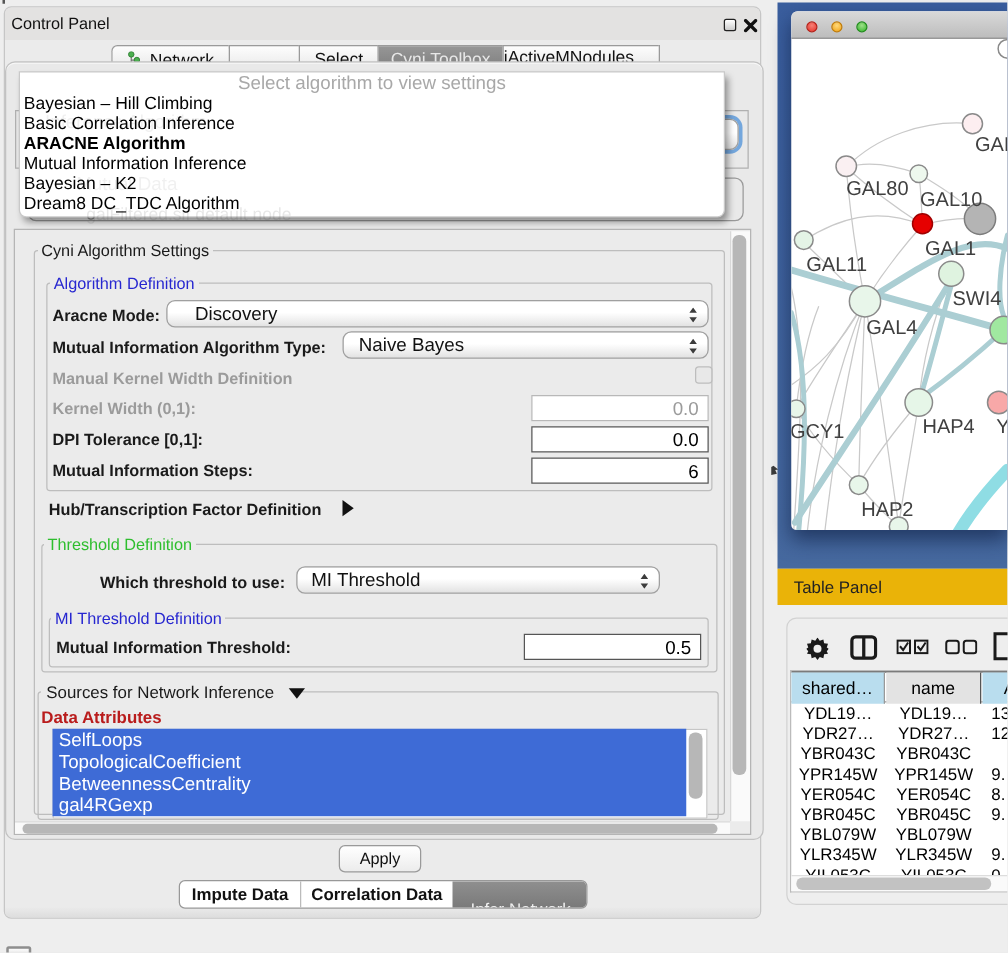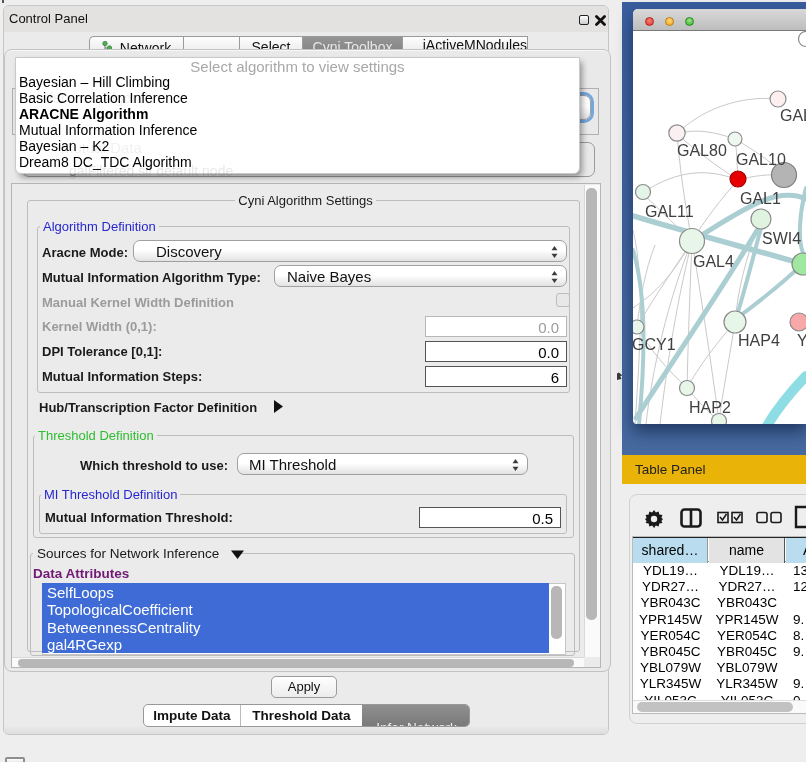--- a/index.html
+++ b/index.html
@@ -27,42 +27,42 @@
 <div class="abs" id="tabs" style="left:89px;top:36px;height:21px;">
     <div class="abs" style="left:0px;top:0;width:94px;height:21px;background:linear-gradient(#fdfdfd,#e7e7e7);color:#111;border:1px solid #9a9a9a;border-right:none;font-size:14px;text-align:center;padding-top:2px;border-radius:5px 0 0 0;"><svg style="position:relative;top:2px;margin-right:4px;" width="14" height="14" viewBox="0 0 14 14">
         <path d="M3 3 L3 11 L8 11 M3 7 L7 7" stroke="#777" stroke-width="1" fill="none"></path>
         <circle cx="3" cy="2.5" r="2.2" fill="#4caf50" stroke="#2e7d32" stroke-width="0.7"></circle>
         <circle cx="7.5" cy="7" r="2.2" fill="#4caf50" stroke="#2e7d32" stroke-width="0.7"></circle>
         <circle cx="9" cy="11" r="2.2" fill="#4caf50" stroke="#2e7d32" stroke-width="0.7"></circle>
       </svg>Network</div>
     <div class="abs" style="left:94px;top:0;width:56px;height:21px;background:linear-gradient(#fdfdfd,#e7e7e7);color:#111;border:1px solid #9a9a9a;border-right:none;font-size:14px;text-align:center;padding-top:20px;">Style</div>
     <div class="abs" style="left:150px;top:0;width:63px;height:21px;background:linear-gradient(#fdfdfd,#e7e7e7);color:#111;border:1px solid #9a9a9a;border-right:none;font-size:14px;text-align:center;padding-top:2px;">Select</div>
     <div class="abs" style="left:213px;top:0;width:100px;height:22px;background:linear-gradient(#969696,#7d7d7d);color:#e8e8e8;border:1px solid #9a9a9a;border-right:none;font-size:14px;text-align:center;padding-top:2px;">Cyni Toolbox</div>
-    <div class="abs" style="left:313px;top:0;width:125px;height:21px;background:linear-gradient(#fdfdfd,#e7e7e7);color:#111;border:1px solid #9a9a9a;border-right:none;font-size:14px;text-align:right;padding-top:0;">jActiveMNodules</div>
+    <div class="abs" style="left:313px;top:0;width:125px;height:21px;background:linear-gradient(#fdfdfd,#e7e7e7);color:#111;border:1px solid #9a9a9a;border-right:none;font-size:14px;text-align:left;padding-top:0;">jActiveMNodules</div>
     <div class="abs" style="left:438px;top:0;width:1px;height:21px;background:#9a9a9a;"></div>
   </div>
 
 <div class="abs" style="left:4px;top:49px;width:607px;height:623px;background:#e9e9e9;border:1px solid #c2c2c2;border-radius:8px;box-shadow:inset 0 1px 0 #f8f8f8;"></div>
 
 <div class="abs" style="left:12px;top:88px;width:587px;height:47px;border:1px solid #b0b0b0;background:#e9e9e9;"></div>
 
 <div class="abs" style="left:24px;top:95px;width:567px;height:25px;border-radius:7px;background:linear-gradient(#ffffff 45%,#ededed 80%,#e2e2e2);border:1px solid #a0a0a0;box-shadow:0 0 0 3px #74a7dd;"></div>
 
 <div class="abs" style="left:22px;top:142px;width:573px;height:35px;border:1px solid #9a9a9a;border-radius:7px;background:#e9e9e9;color:#9a9a9a;font-size:14px;padding:17px 0 0 46px;">galFiltered.sif default node</div>
 
 <div class="abs" style="left:11px;top:183px;width:590px;height:485px;background:#ebebeb;border:1px solid #b5b5b5;"></div>
 
 <div class="abs" style="left:584px;top:185px;width:16px;height:472px;background:#fafafa;border-left:1px solid #d8d8d8;"></div>
 <div class="abs" style="left:586px;top:188px;width:11px;height:432px;background:#b7b7b7;border-radius:5px;"></div>
 
 <div class="abs" style="left:12px;top:657px;width:572px;height:10px;background:#fafafa;border-top:1px solid #d8d8d8;"></div>
 <div class="abs" style="left:18px;top:659px;width:556px;height:8px;background:#b7b7b7;border-radius:4px;"></div>
 
 <fieldset class="abs" style="left:27px;top:193px;width:553px;height:459px;border:1px solid #bdbdbd;border-radius:3px;">
-  <legend style="font-size:13px;color:#1a1a1a;margin-left:2px;padding:0 3px;text-align:center;">Cyni Algorithm Settings</legend>
+  <legend style="font-size:13px;color:#1a1a1a;margin-left:2px;padding:0 3px;">Cyni Algorithm Settings</legend>
 </fieldset>
 
 <fieldset class="abs" style="left:37px;top:219px;width:533px;height:174px;border:1px solid #bdbdbd;border-radius:3px;">
   <legend style="font-size:13px;color:#2727d0;margin-left:2px;padding:0 3px;">Algorithm Definition</legend>
 </fieldset>
 
 <div id="form">
     <div class="abs bold" style="left:42px;top:245px;font-size:13px;color:#1a1a1a;">Aracne Mode:</div>
     <div class="abs" style="left:133px;top:240px;width:434px;height:22px;border-radius:7px;background:linear-gradient(#ffffff 45%,#ededed 80%,#e2e2e2);border:1px solid #a0a0a0;font-size:15px;color:#111;padding:2px 0 0 22px;">Discovery<svg class="abs" style="right:8px;top:4.5px;" width="7" height="12" viewBox="0 0 7 12">
         <path d="M3.5 0 L6.5 4.2 L0.5 4.2 Z M3.5 12 L6.5 7.8 L0.5 7.8 Z" fill="#3c3c3c"></path>
@@ -99,31 +99,31 @@
 <fieldset class="abs" style="left:39px;top:487px;width:528px;height:47px;border:1px solid #bdbdbd;border-radius:3px;">
   <legend style="font-size:13px;color:#2727d0;margin-left:1px;padding:0 3px;">MI Threshold Definition</legend>
 </fieldset>
 
 <fieldset class="abs" style="left:30px;top:546px;width:545px;height:110px;border:1px solid #bdbdbd;border-radius:3px;">
   <legend style="font-size:13.5px;color:#1a1a1a;margin-left:2px;padding:0 4px;">Sources for Network Inference &nbsp;&nbsp;&nbsp;</legend>
 </fieldset>
 <svg class="abs" style="left:230px;top:549px;" width="15" height="11" viewBox="0 0 15 11">
     <path d="M1 1.5 L14 1.5 L7.5 10 Z" fill="#111"></path>
   </svg>
-<div class="abs bold" style="left:33px;top:566px;font-size:13.5px;color:#701a75;">Data Attributes</div>
+<div class="abs bold" style="left:33px;top:566px;font-size:13.5px;color:#b91c1c;">Data Attributes</div>
 
 <div class="abs" style="left:42px;top:583px;width:524px;height:72px;background:#fff;border:1px solid #c6c6c6;"></div>
 <div class="abs" style="left:42px;top:583px;width:507px;height:70px;background:#3e6bd6;color:#fff;font-size:15px;line-height:17.4px;padding:1px 0 0 5px;">SelfLoops<br>TopologicalCoefficient<br>BetweennessCentrality<br>gal4RGexp</div>
 <div class="abs" style="left:551px;top:586px;width:11px;height:53px;background:#b7b7b7;border-radius:5px;"></div>
 
 <div class="abs" style="left:271px;top:676px;width:66px;height:22px;background:linear-gradient(#ffffff,#ececec);border:1px solid #9a9a9a;border-radius:5px;text-align:center;font-size:13px;color:#111;padding-top:2px;">Apply</div>
 
 <div class="abs" style="left:143px;top:704px;width:327px;height:23px;background:#fff;border:1px solid #989898;border-radius:5px;overflow:hidden;font-size:13.5px;color:#111;">
   <div class="abs bold" style="left:0;top:0;width:97px;height:23px;text-align:center;padding-top:3px;border-right:1px solid #bbb;">Impute Data</div>
-  <div class="abs bold" style="left:98px;top:0;width:119px;height:23px;text-align:center;padding-top:3px;">Threshold Data</div>
+  <div class="abs bold" style="left:98px;top:0;width:119px;height:23px;text-align:center;padding-top:3px;">Correlation Data</div>
   <div class="abs" style="left:218px;top:0;width:109px;height:23px;background:linear-gradient(#8f8f8f,#787878);color:#f0f0f0;text-align:center;padding-top:15px;">Infer Network</div>
 </div>
 
 <div class="abs" style="left:15px;top:57px;width:565px;height:117px;background:#fff;border:1px solid #c9c9c9;border-radius:0 0 6px 6px;box-shadow:3px 4px 6px -1px rgba(0,0,0,0.4);font-size:14px;color:#000;">
   <div class="abs" style="left:20px;top:31px;color:rgba(60,60,60,0.08);font-size:15px;">Inference Algorithm</div>
   <div class="abs" style="left:45px;top:81px;color:rgba(60,60,60,0.08);font-size:15px;">Mutual Data</div>
   <div class="abs" style="left:53px;top:105px;color:rgba(60,60,60,0.12);font-size:14px;">galFiltered.sif default node</div>
   <div class="abs" style="left:0;top:-0.5px;width:100%;text-align:center;color:#a8a8a8;font-size:15px;">Select algorithm to view settings</div>
   <div class="abs" style="left:3px;top:15.5px;">Bayesian – Hill Climbing</div>
   <div class="abs" style="left:3px;top:31.6px;">Basic Correlation Inference</div>

